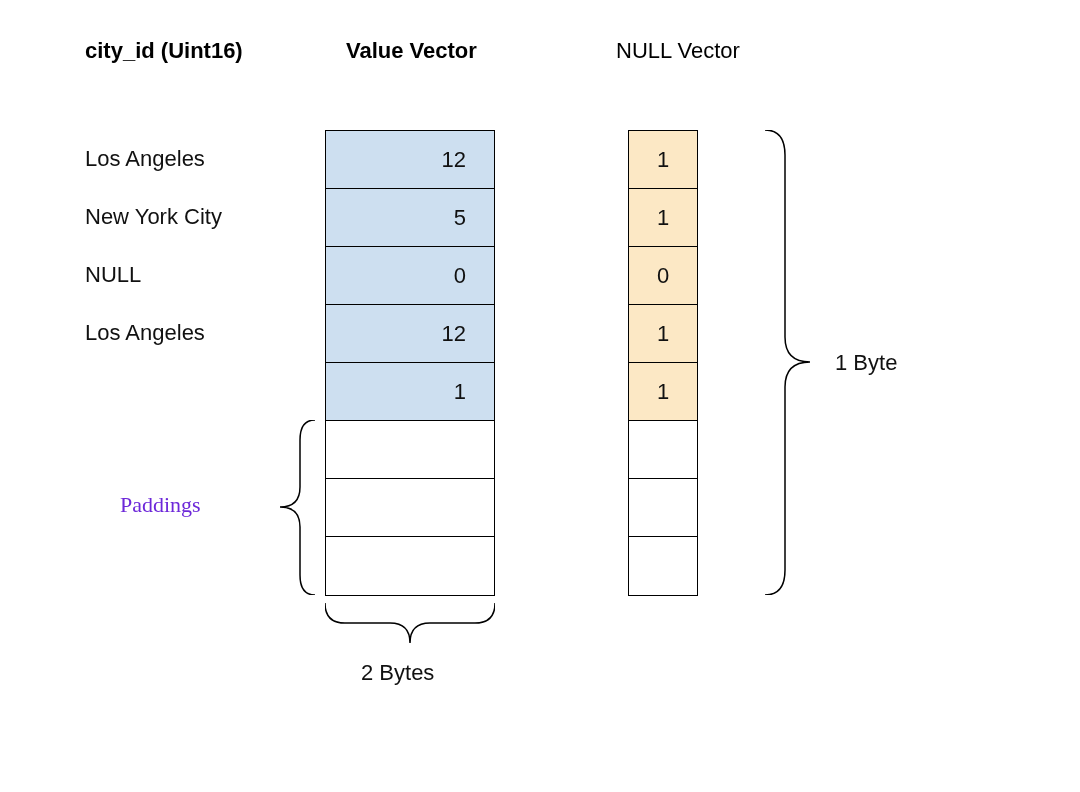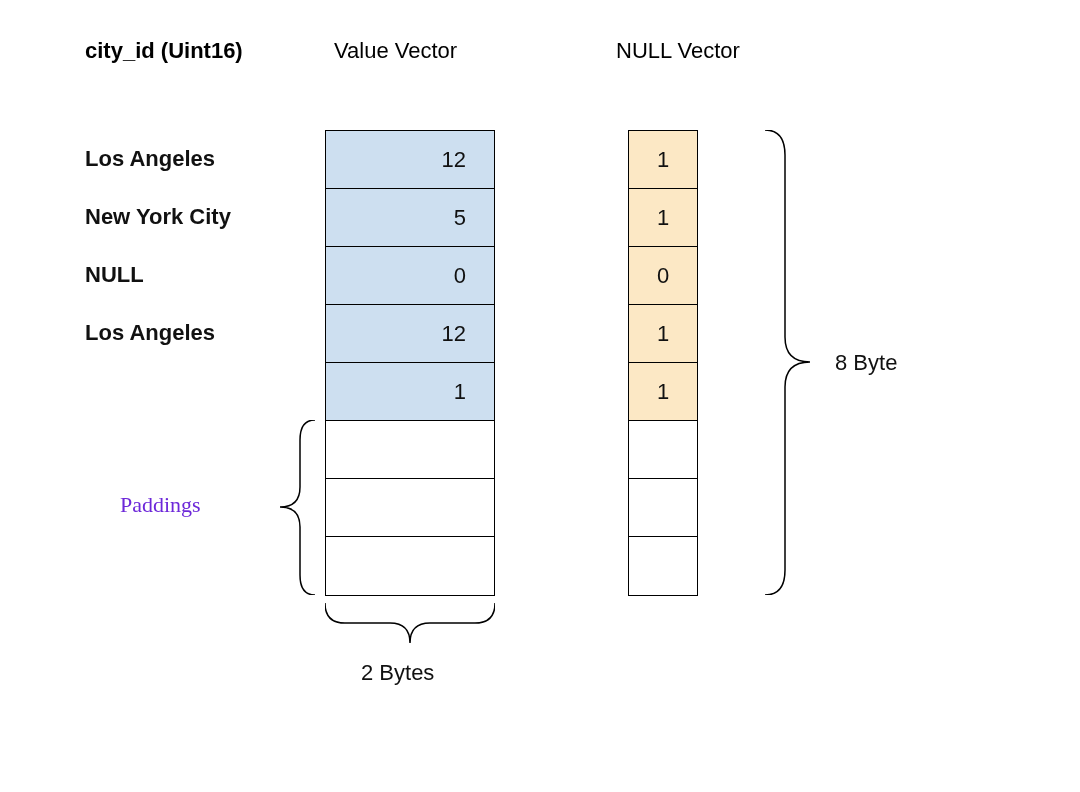--- a/index.html
+++ b/index.html
@@ -16,29 +16,28 @@
       height: 100%;
       text-align: center;
     }
     .header {
       position: absolute;
       top: 38px;
       font-size: 22px;
       color: #000;
     }
     .header-bold { font-weight: bold; left: 85px; }
-    .header-value { left: 334px; font-weight: normal; }
+    .header-value { left: 346px; font-weight: bold; }
     .header-null { left: 595px; font-weight: normal; margin-left: 21px; }
 
     .row-label {
       position: absolute;
       left: 85px;
       font-size: 22px;
       color: #111;
-      font-weight: bold;
     }
     .paddings-label {
       position: absolute;
       left: 120px;
       font-size: 22px;
       color: #6d28d9;
       font-family: Liberation Serif, serif;
     }
 
     .value-col {
@@ -139,20 +138,20 @@
     <div class="cell empty"></div>
   </div>
 
   <svg class="brace-left-paddings" viewBox="0 0 50 175" preserveAspectRatio="none">
     <path d="M45 0 Q30 0 30 20 L30 67 Q30 87 10 87 Q30 87 30 107 L30 155 Q30 175 45 175" fill="none" stroke="#000" stroke-width="1.5"></path>
   </svg>
 
   <svg class="brace-right-1byte" viewBox="0 0 60 465" preserveAspectRatio="none">
     <path d="M5 0 Q25 0 25 25 L25 207 Q25 232 50 232 Q25 232 25 257 L25 440 Q25 465 5 465" fill="none" stroke="#000" stroke-width="1.5"></path>
   </svg>
-  <div class="bracket-label" style="left:835px; top:350px">8 Byte</div>
+  <div class="bracket-label" style="left:835px; top:350px">1 Byte</div>
 
   <svg class="brace-bottom-2bytes" viewBox="0 0 170 55" preserveAspectRatio="none">
     <path d="M0 5 Q0 25 20 25 L65 25 Q85 25 85 45 Q85 25 105 25 L150 25 Q170 25 170 5" fill="none" stroke="#000" stroke-width="1.5"></path>
   </svg>
   <div class="bracket-label" style="left:361px; top:660px">2 Bytes</div>
 
 </div>
 
 </body></html>

